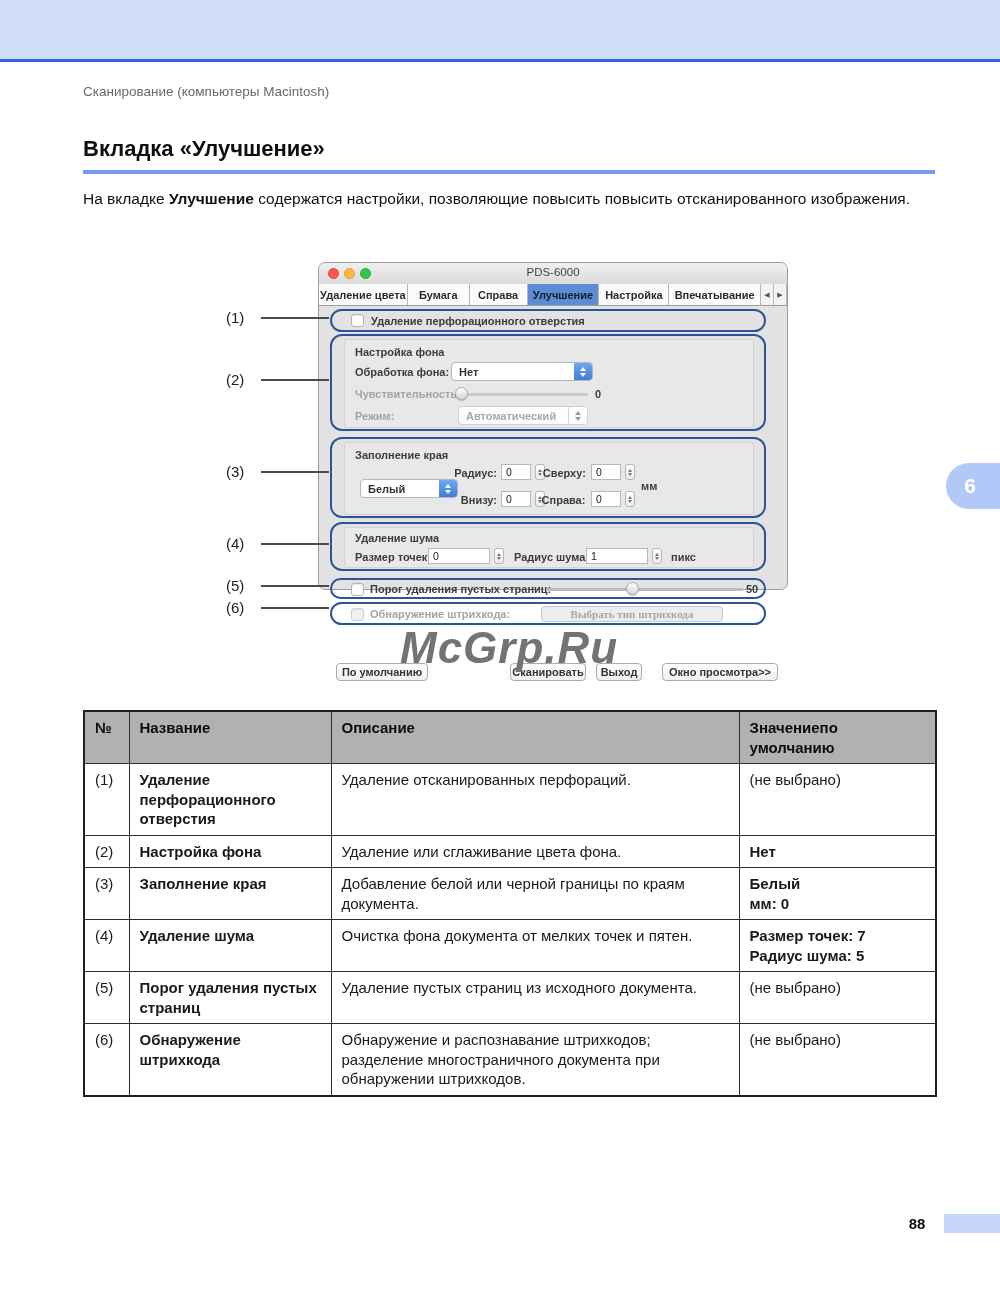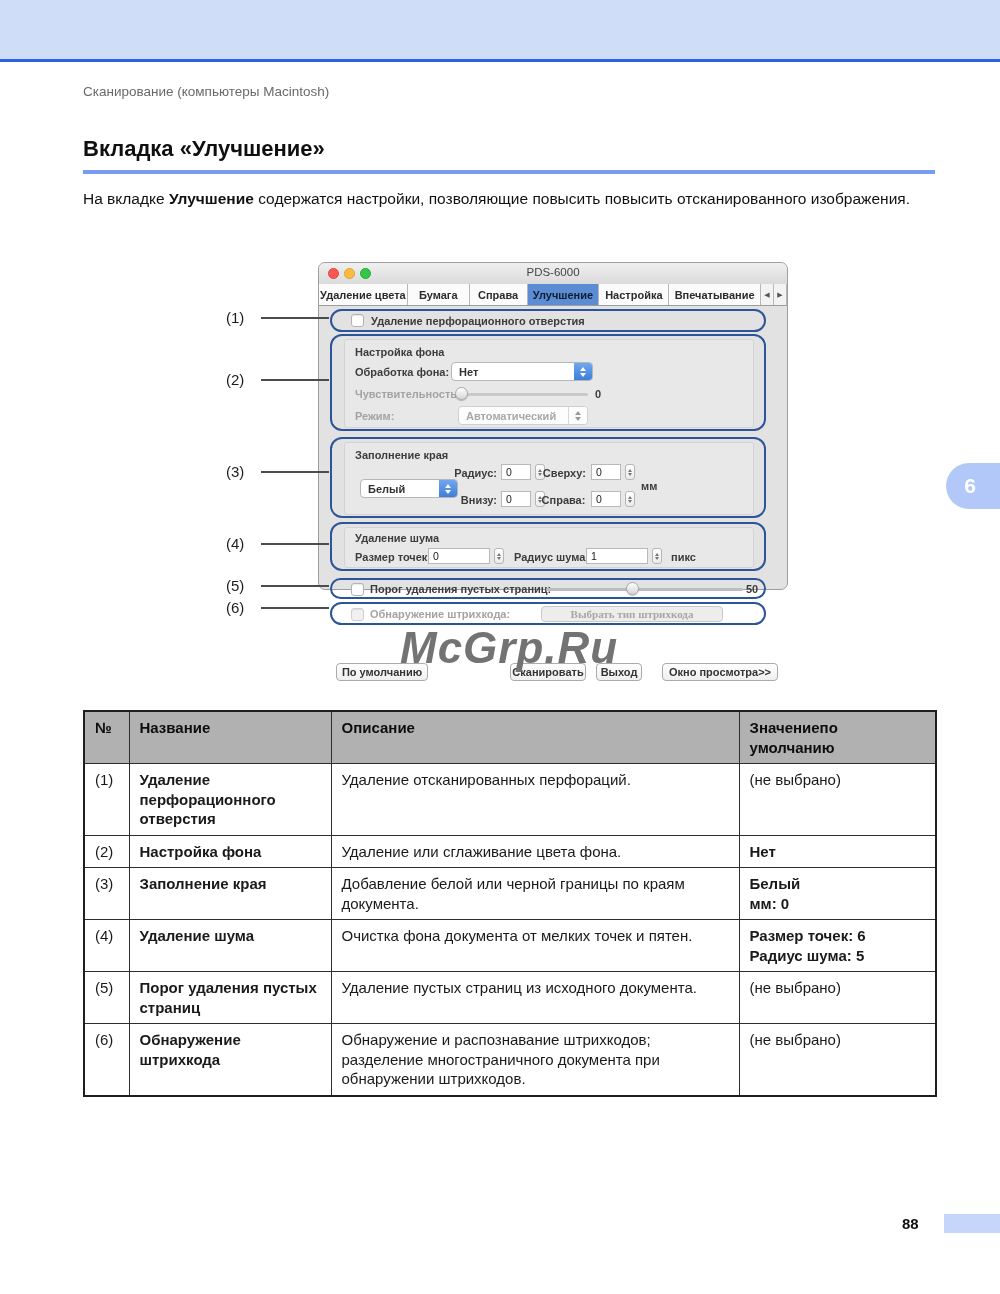--- a/index.html
+++ b/index.html
@@ -12,21 +12,21 @@
   .top-band-rule{left:0;top:59px;width:1000px;height:3px;background:#2c63e5;}
   .running-header{left:83px;top:84px;font-size:13.5px;color:#6a6a6a;}
   .section-title{left:83px;top:136px;font-size:22px;font-weight:bold;color:#0f0f0f;margin:0;}
   .title-rule{left:83px;top:170px;width:852px;height:4px;background:#7a9cf0;}
   .intro{left:83px;top:188px;width:848px;font-size:15.5px;line-height:1.45;color:#111;margin:0;}
 
   .chapter-badge{left:946px;top:463px;width:54px;height:46px;background:#b2c8f8;
     border-radius:23px 0 0 23px;color:#fff;font-size:21px;font-weight:bold;
     line-height:46px;text-align:center;padding-right:6px;box-sizing:border-box;}
 
-  .page-number{left:902px;top:1215px;width:30px;text-align:left;font-size:15px;font-weight:bold;color:#0d0d0d;}
+  .page-number{left:902px;top:1215px;width:30px;text-align:center;font-size:15px;font-weight:bold;color:#0d0d0d;}
   .page-number-bar{left:944px;top:1214px;width:56px;height:19px;background:#c5d6fa;}
 
   .watermark{left:400px;top:623px;font-size:44px;font-style:italic;font-weight:bold;
     color:#737373;z-index:30;letter-spacing:1px;white-space:nowrap;}
 
   
   .callout-label{left:226px;font-size:15px;color:#1c1c1c;z-index:5;}
   .callout-line{left:261px;width:68px;height:0;border-top:2px solid #4c4c4c;z-index:5;}
 
   
@@ -295,21 +295,21 @@
         <td>
               <span class="line b">Белый</span>
               <span class="line b">мм: 0</span>
             </td>
       </tr>
       <tr style="height:46px">
         <td>(4)</td>
         <td class="name">Удаление шума</td>
         <td>Очистка фона документа от мелких точек и пятен.</td>
         <td>
-              <span class="line b">Размер точек: 6</span>
+              <span class="line b">Размер точек: 7</span>
               <span class="line b">Радиус шума: 5</span>
             </td>
       </tr>
       <tr style="height:46px">
         <td>(5)</td>
         <td class="name">Порог удаления пустых страниц</td>
         <td>Удаление пустых страниц из исходного документа.</td>
         <td>
               <span class="line">(не выбрано)</span>
             </td>

